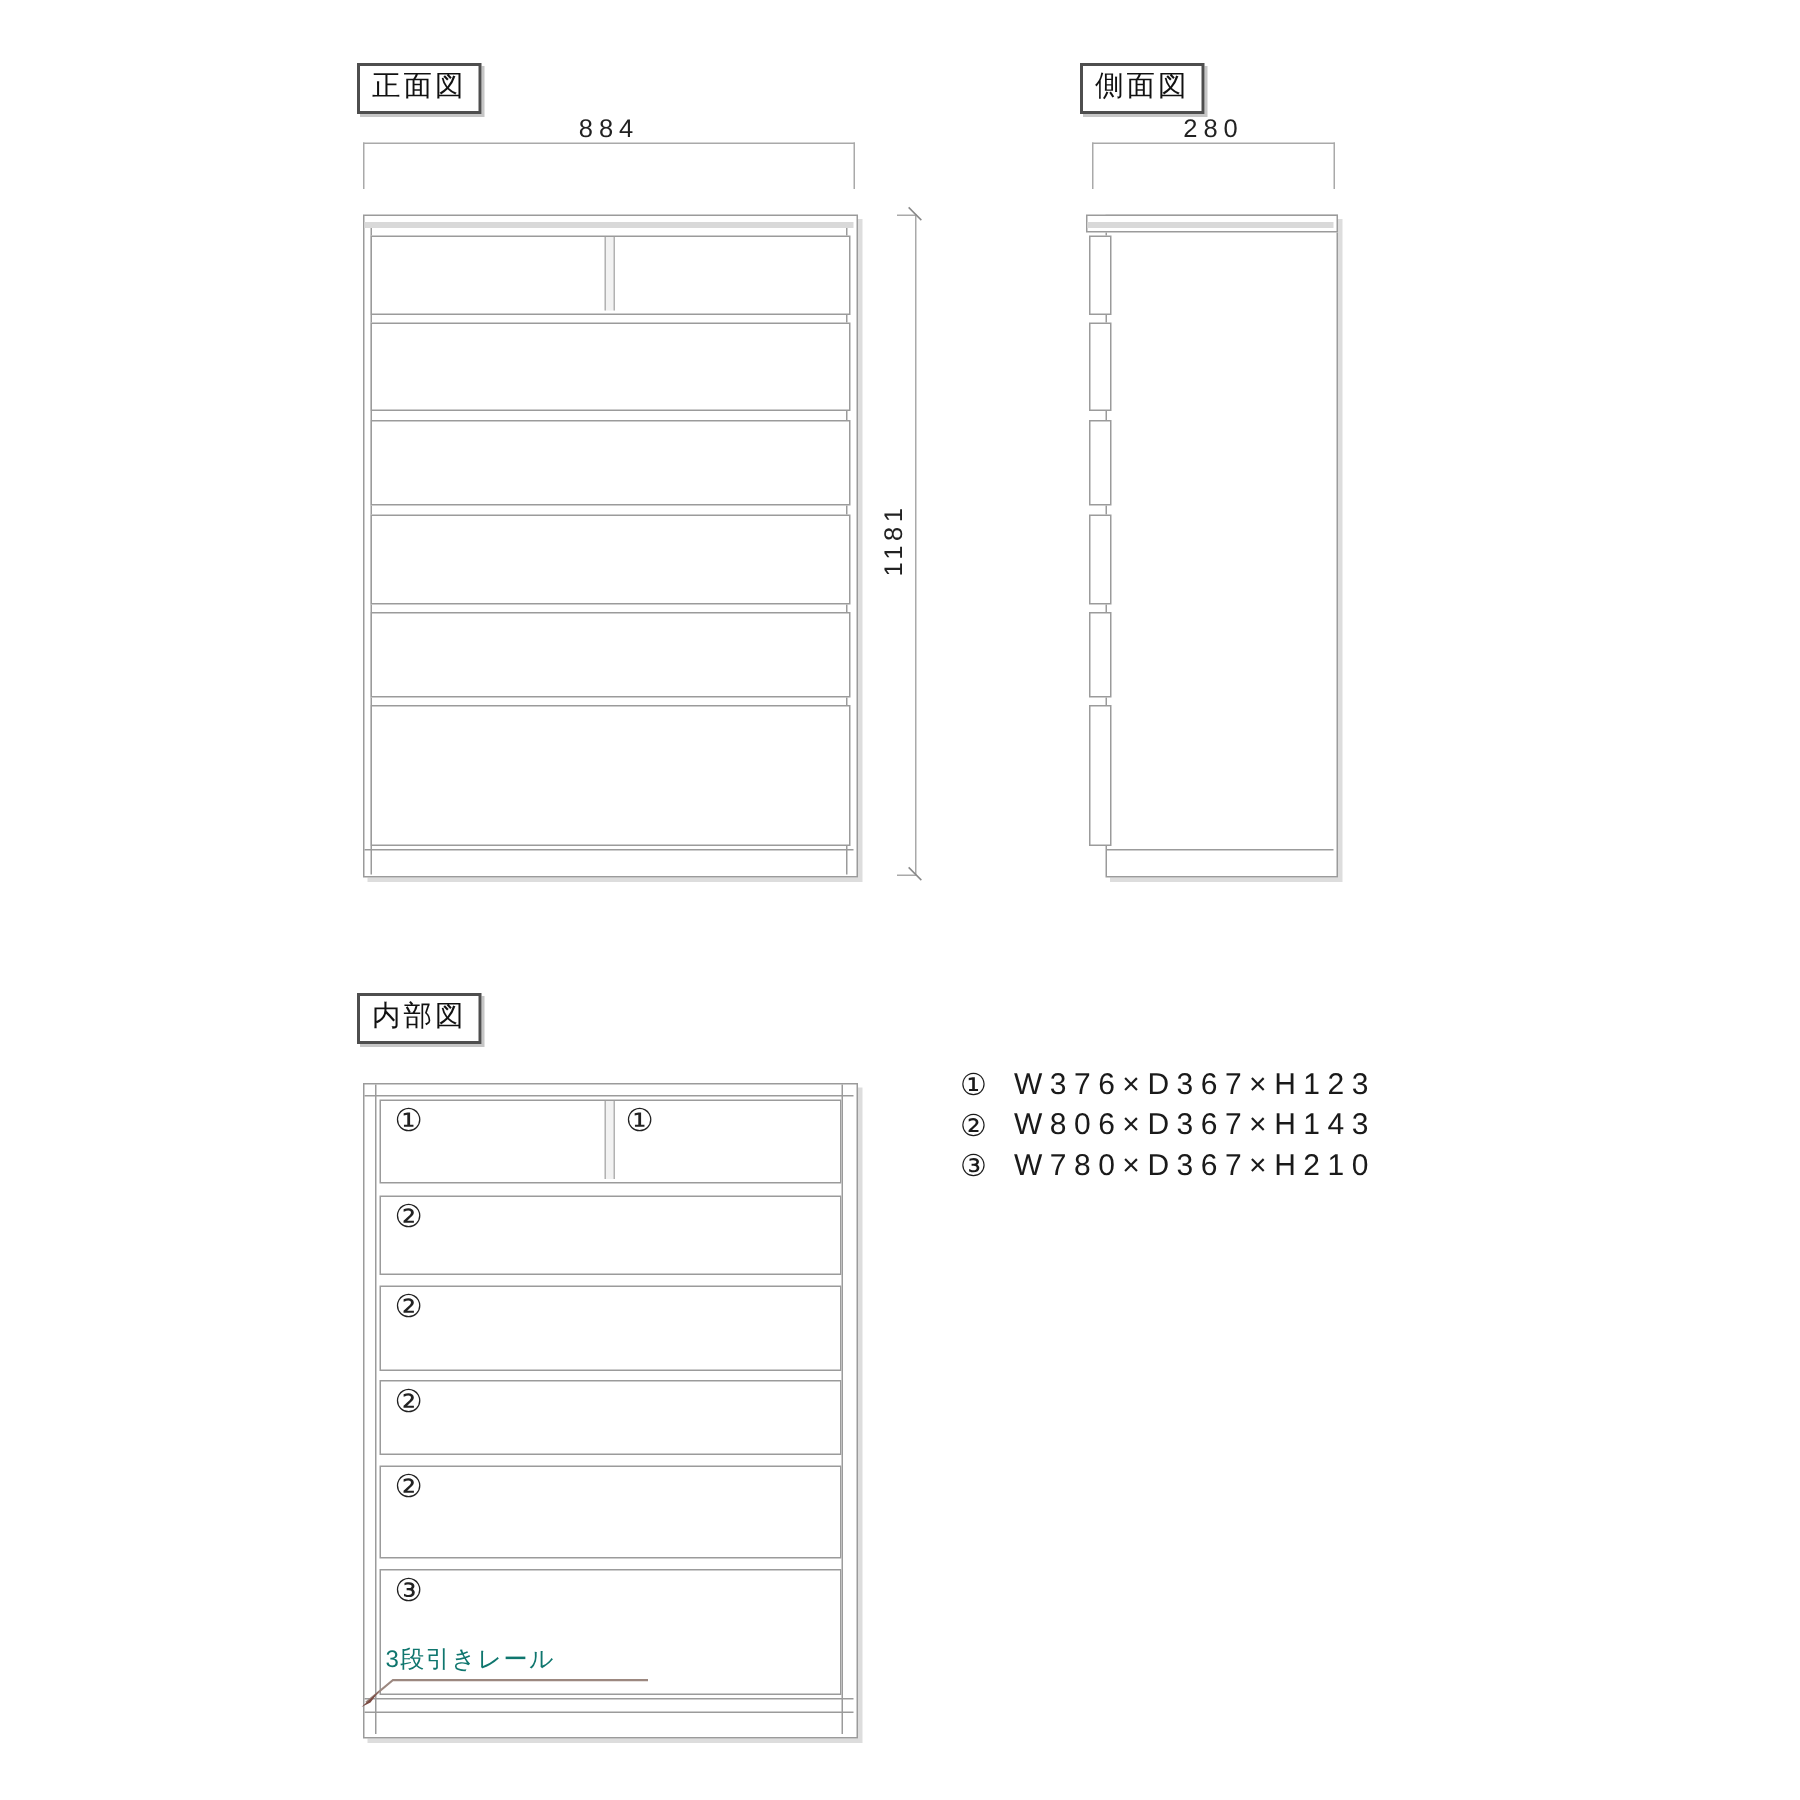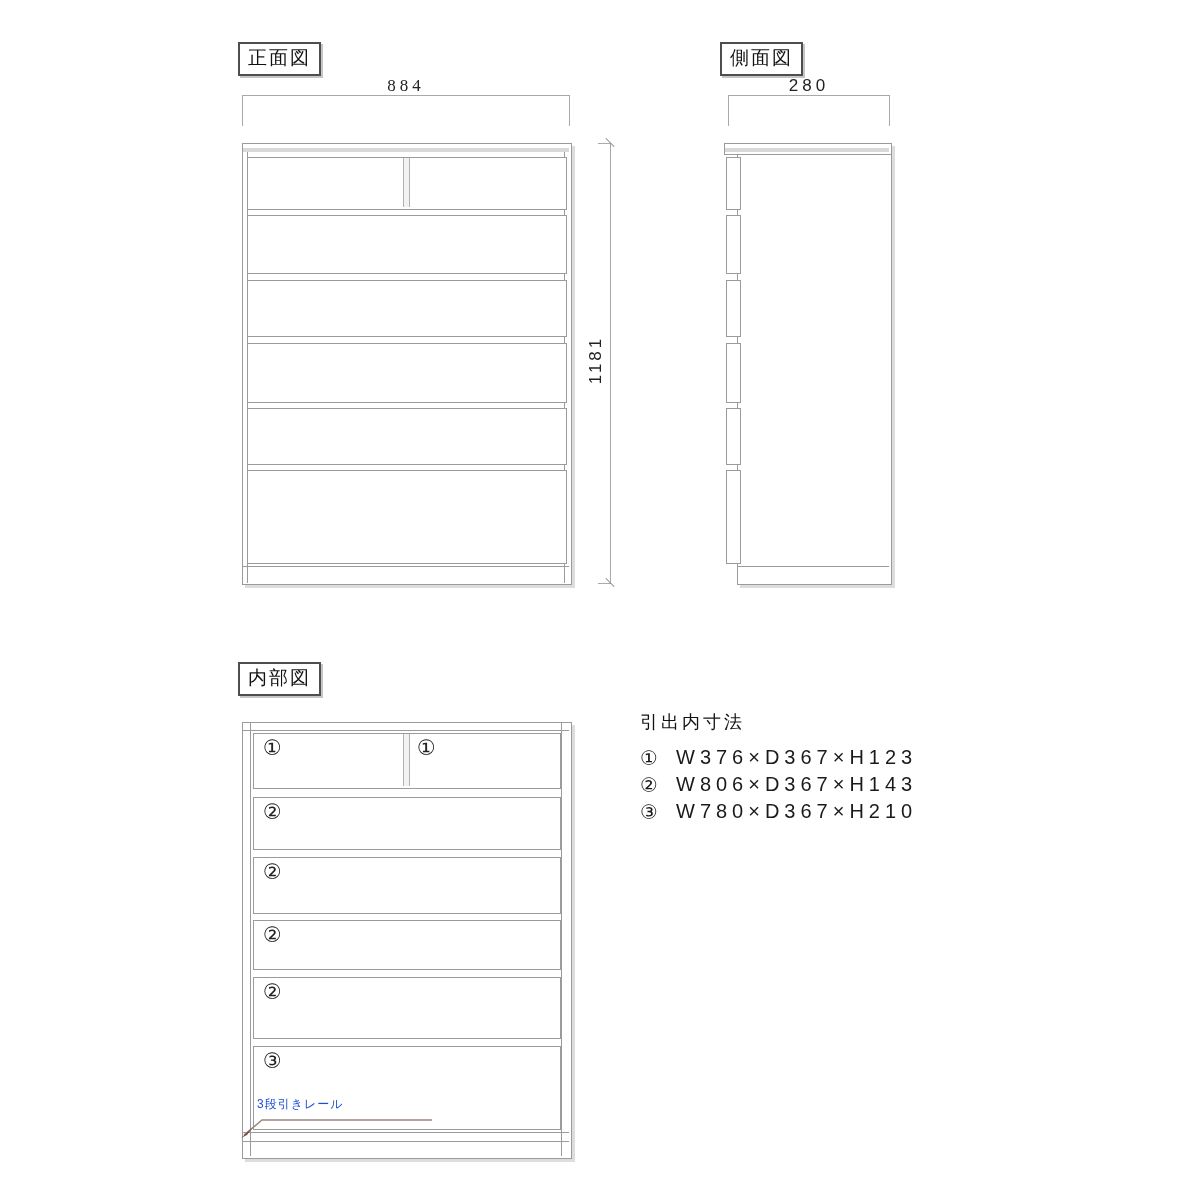--- a/index.html
+++ b/index.html
@@ -31,37 +31,37 @@
   .dim-h{position:absolute;border-top:1px solid var(--dim);border-left:1px solid var(--dim);border-right:1px solid var(--dim);height:30px;}
   .dim-v{position:absolute;width:0;border-left:1px solid var(--dim);}
   .dim-tick{position:absolute;height:0;border-top:1px solid var(--dim);}
   .dim-slash{position:absolute;width:12px;height:0;border-top:1px solid #888;transform:rotate(45deg);}
   .dim-text{position:absolute;font-size:17px;letter-spacing:4px;color:#222;text-align:center;}
   .dim-text-v{
     position:absolute;width:80px;height:20px;line-height:20px;text-align:center;
     font-size:17px;letter-spacing:3px;color:#222;transform:rotate(-90deg);
   }
   .mark{position:absolute;font-size:21px;color:#222;line-height:22px;}
-  .note-text{position:absolute;font-size:12px;letter-spacing:1px;color:#1d4ed8;}
+  .note-text{position:absolute;font-size:16px;letter-spacing:1px;color:#0f766e;}
   .legend{position:absolute;left:640px;top:710px;}
   .legend-title{font-size:18px;letter-spacing:3px;color:#111;margin-bottom:10px;}
   .legend-row{display:flex;align-items:center;height:27px;}
   .legend-mark{font-size:20px;width:36px;}
   .legend-dims{font-size:20px;letter-spacing:5px;}
 </style>
 </head>
 <body>
 
 <div id="stage">
 
   <div class="label-box" style="left:238px;top:42px;">
     <span>正面図</span>
   </div>
 
-  <div class="dim-text" style="left:242px;top:76px;width:328px;font-family:Liberation Serif, serif;">884</div>
+  <div class="dim-text" style="left:242px;top:76px;width:328px;">884</div>
   <div class="dim-h" style="left:242px;top:95px;width:326px;"></div>
 
   <div class="cabinet" style="left:242px;top:143px;width:328px;height:440px;"></div>
   <div class="band" style="left:243px;top:148px;width:326px;height:4px;"></div>
   <div class="vline" style="left:247px;top:152px;height:431px;"></div>
   <div class="vline" style="left:564px;top:152px;height:431px;"></div>
 
   <div class="drawer" style="left:247px;top:157px;width:318px;height:51px;"></div>
   <div class="divider" style="left:403px;top:158px;width:5px;height:49px;"></div>
   <div class="drawer" style="left:247px;top:215px;width:318px;height:57px;"></div>
@@ -129,21 +129,20 @@
   <div class="hline" style="left:243px;top:1132px;width:326px;"></div>
   <div class="hline" style="left:243px;top:1141px;width:326px;"></div>
 
   <div class="note-text" style="left:257px;top:1096px;">3段引きレール</div>
   <svg class="abs" style="left:236px;top:1112px;" width="210" height="28">
     <polyline points="196,8 26,8 8,23" fill="none" stroke="#9c8880" stroke-width="1.5"></polyline>
     <polygon points="5,26 17,15 11,23" fill="#7b4a42"></polygon>
   </svg>
 
   <div class="legend">
-    <div class="legend-title">引出内寸法</div>
     <div class="legend-row">
       <span class="legend-mark">①</span>
       <span class="legend-dims">W376×D367×H123</span>
     </div>
     <div class="legend-row">
       <span class="legend-mark">②</span>
       <span class="legend-dims">W806×D367×H143</span>
     </div>
     <div class="legend-row">
       <span class="legend-mark">③</span>

